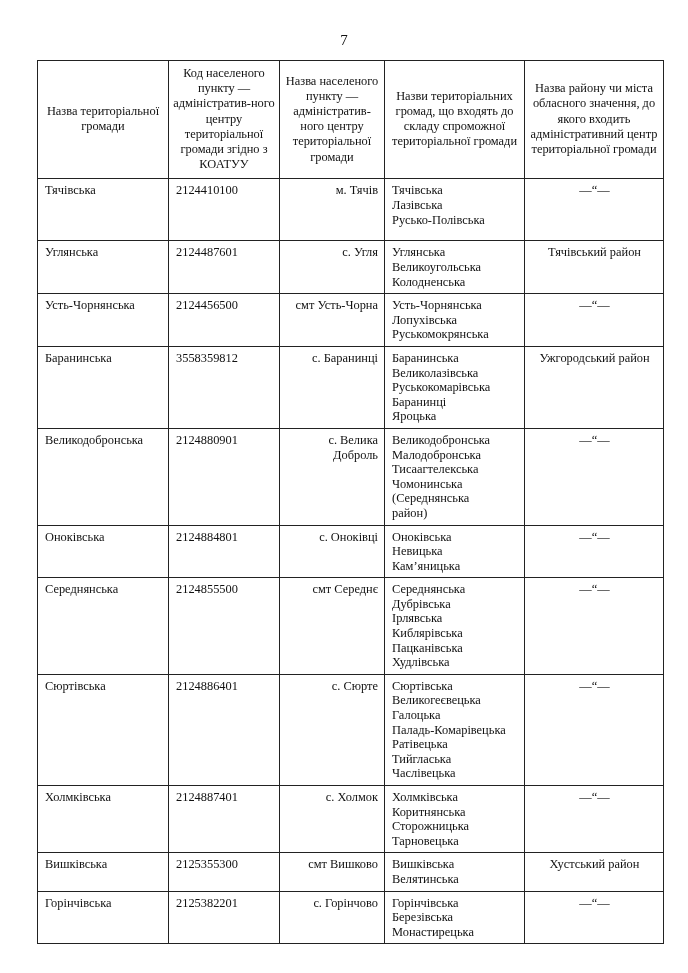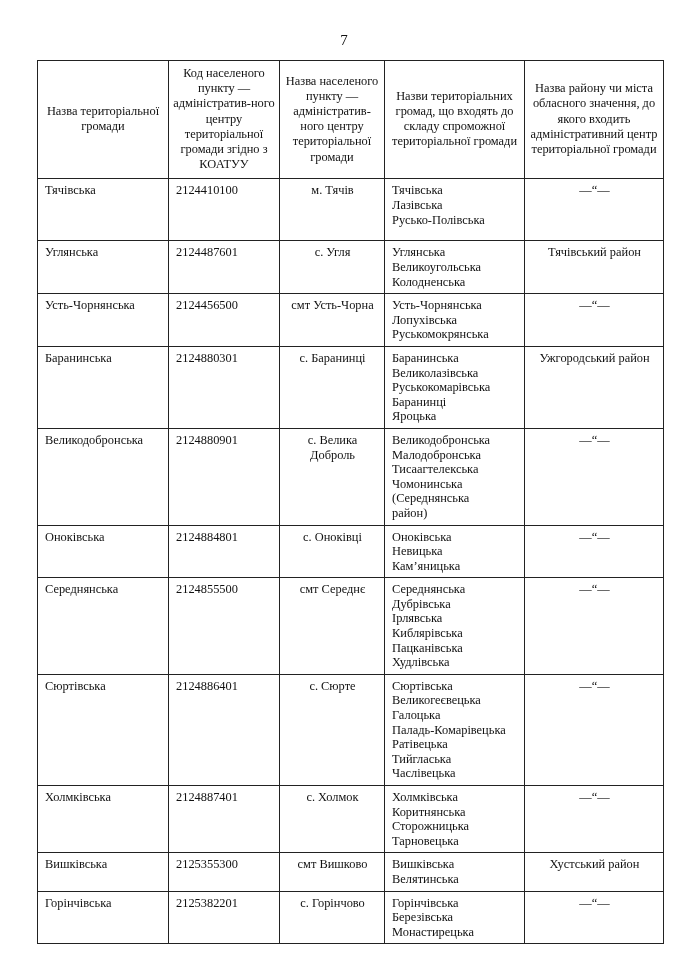--- a/index.html
+++ b/index.html
@@ -61,21 +61,21 @@
     vertical-align: middle;
     padding: 5px 4px 6px 4px;
     line-height: 15.2px;
   }
   th.th-first {
     text-align: left;
     padding-left: 7px;
   }
   td.col-name { text-align: left; }
   td.col-code { text-align: left; padding-left: 9px; }
-  td.col-center { text-align: center; }
+  td.col-center { text-align: right; }
   td.col-members { text-align: left; }
   td.col-raion { text-align: center; }
   .member-line { display: block; white-space: normal; }
   .ditto {
     display: inline-block;
     letter-spacing: 0;
     font-size: 12.4px;
   }
 </style>
 </head>
@@ -132,21 +132,21 @@
             <td class="col-center">смт Усть-Чорна</td>
             <td class="col-members">
               <span class="member-line">Усть-Чорнянська</span>
               <span class="member-line">Лопухівська</span>
               <span class="member-line">Руськомокрянська</span>
             </td>
             <td class="col-raion"><span class="ditto">—“—</span></td>
           </tr>
           <tr style="height: 76px;">
             <td class="col-name">Баранинська</td>
-            <td class="col-code">2124880301</td>
+            <td class="col-code">3558359812</td>
             <td class="col-center">с. Баранинці</td>
             <td class="col-members">
               <span class="member-line">Баранинська</span>
               <span class="member-line">Великолазівська</span>
               <span class="member-line">Руськокомарівська</span>
               <span class="member-line">Баранинці</span>
               <span class="member-line">Яроцька</span>
             </td>
             <td class="col-raion"><span class="ditto">Ужгородський район</span></td>
           </tr>

